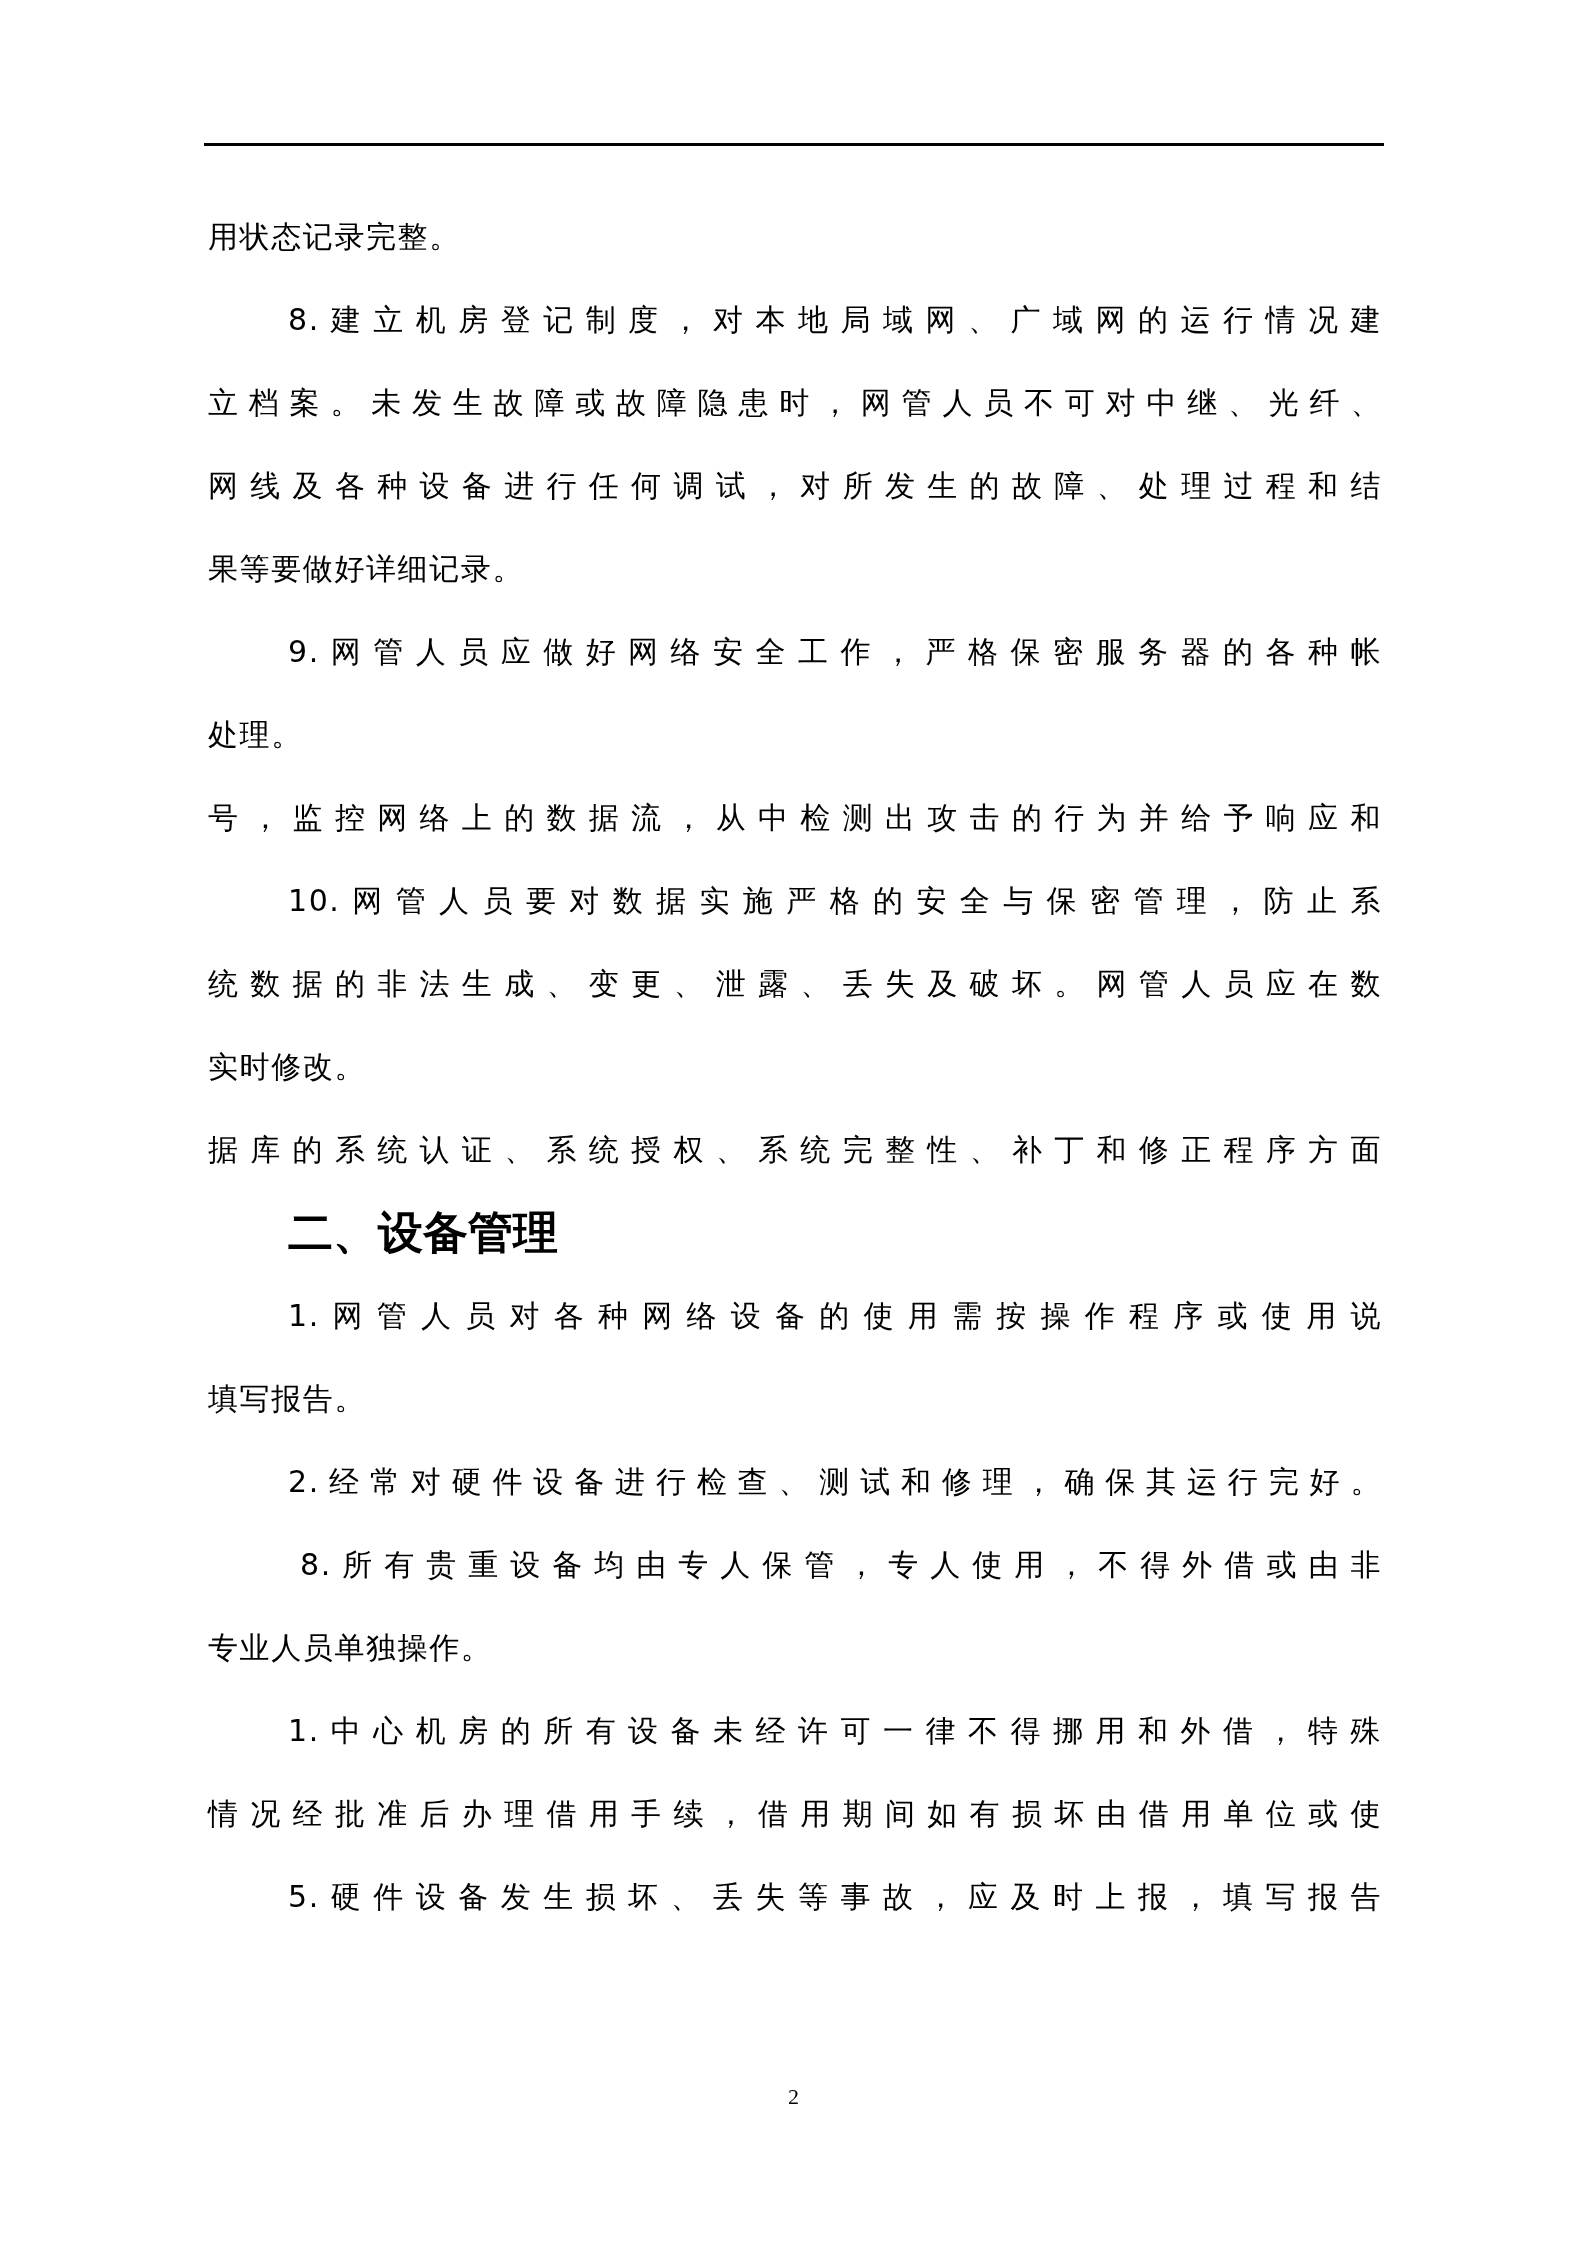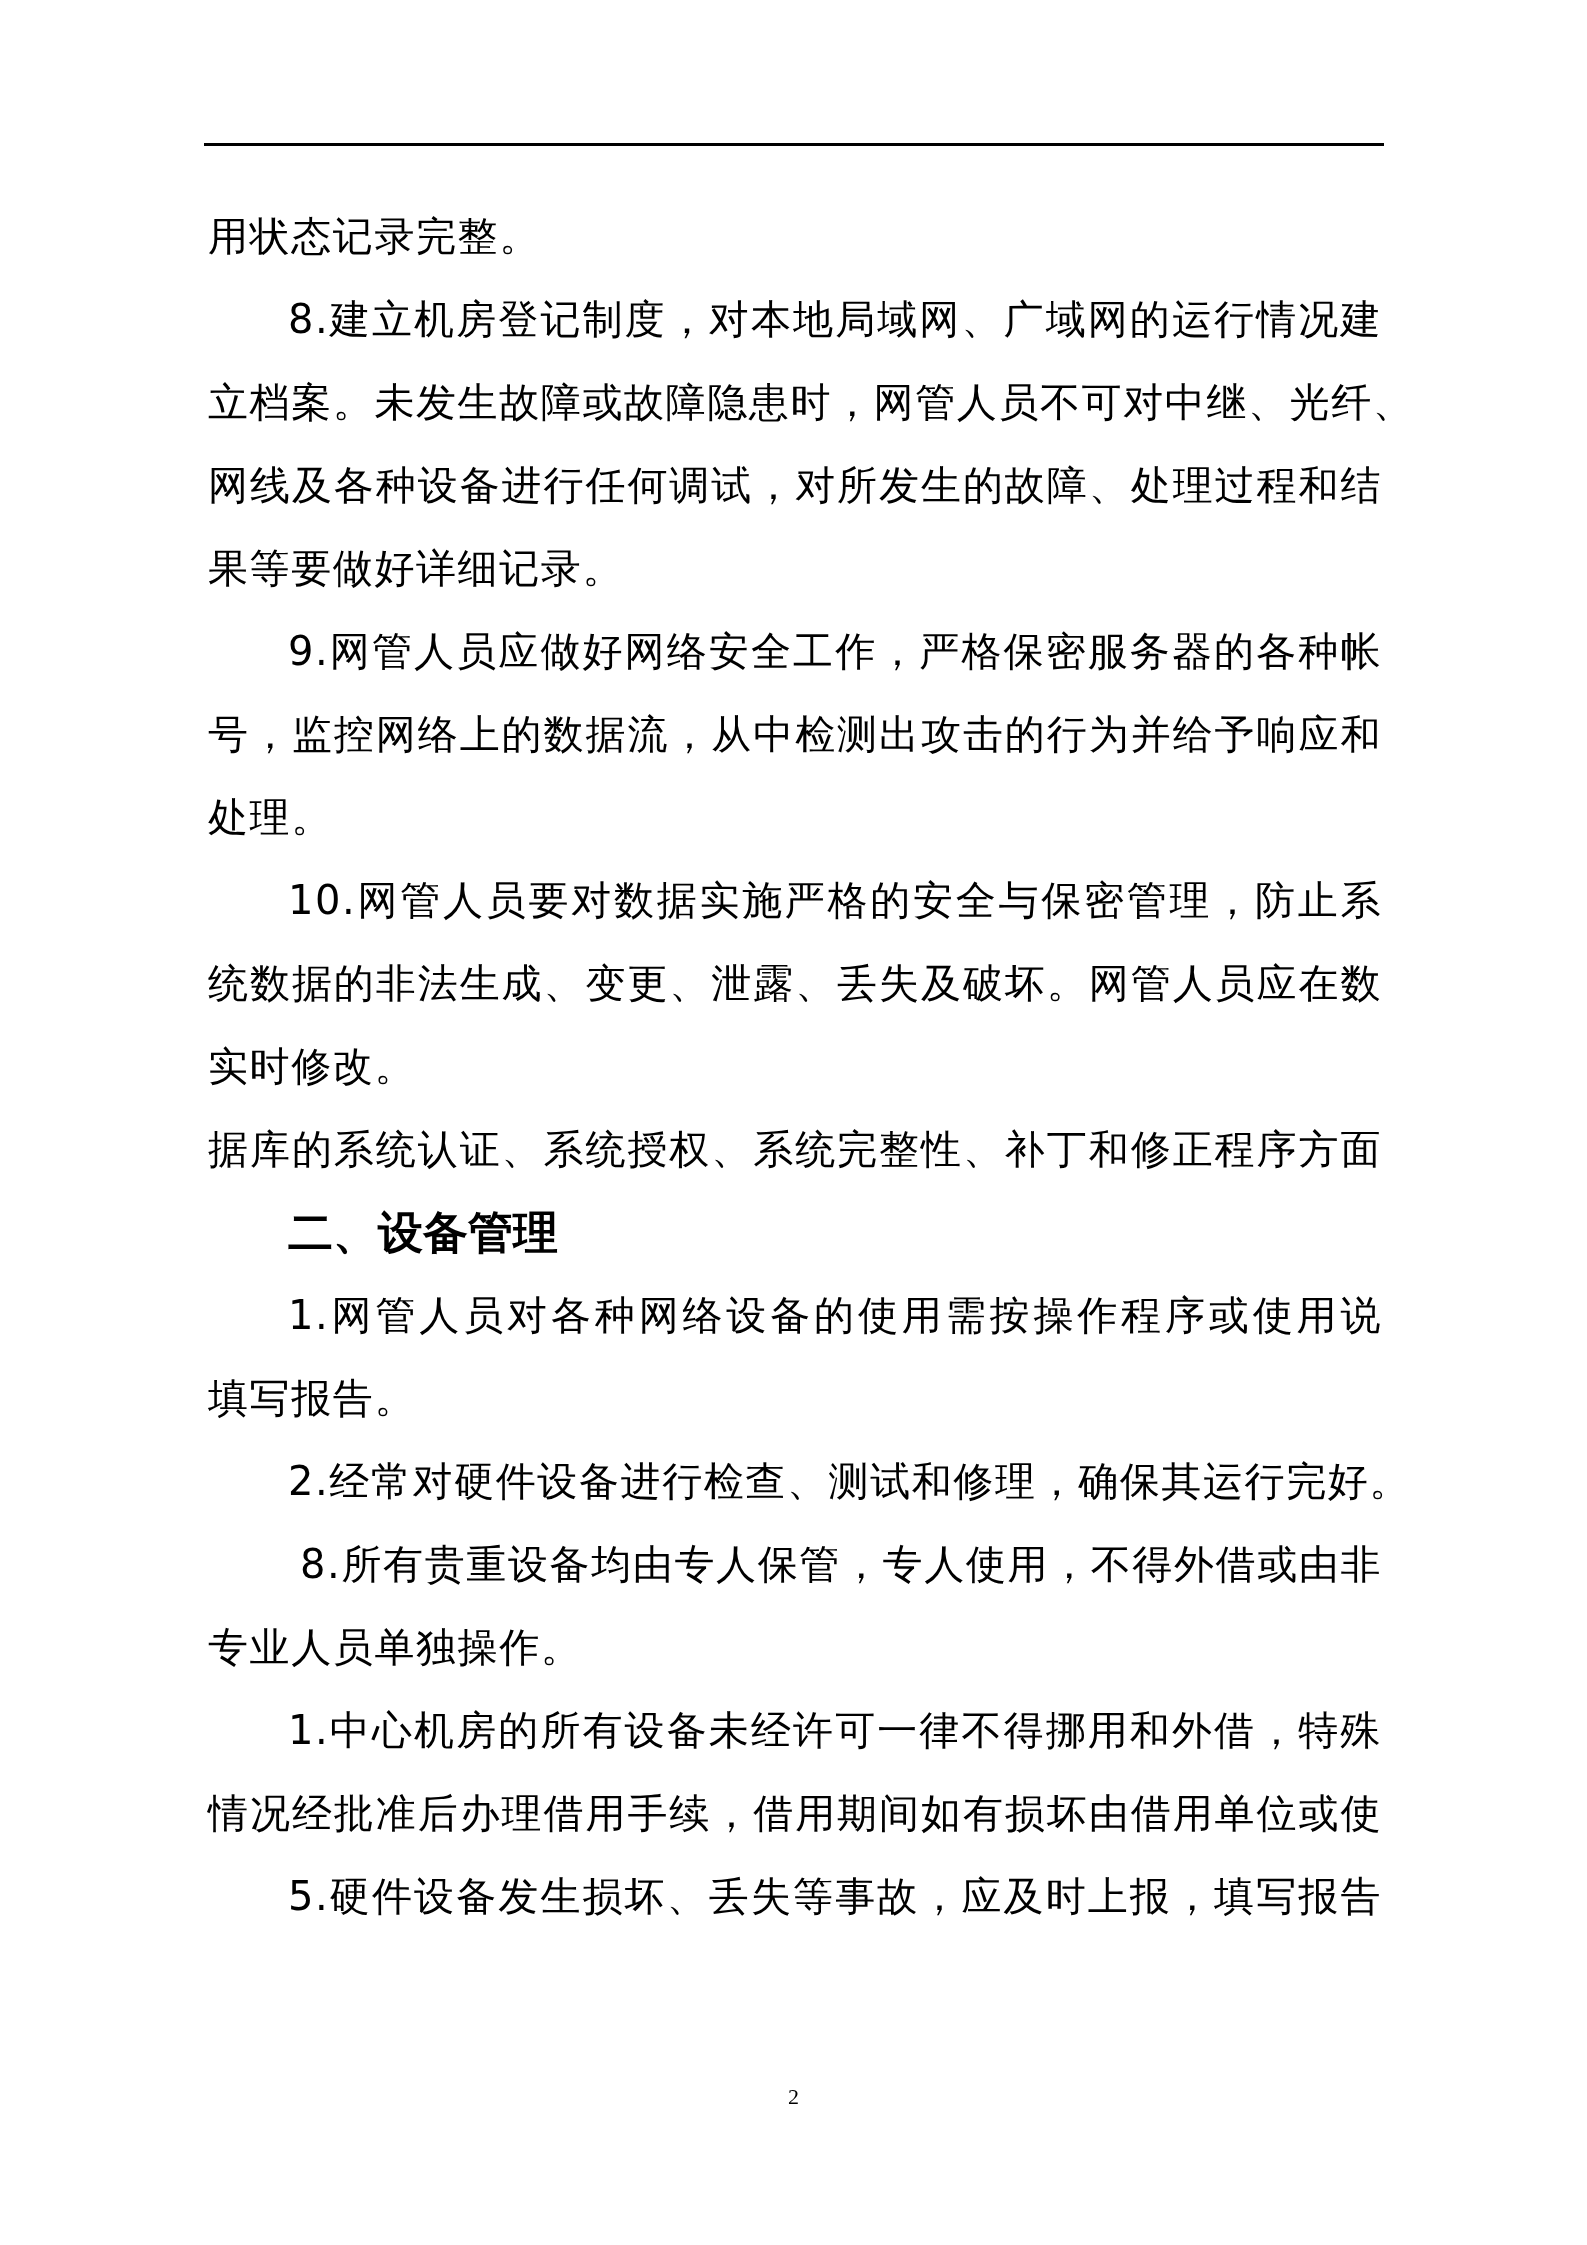--- a/index.html
+++ b/index.html
@@ -1,42 +1,42 @@
 <!DOCTYPE html>
 <html><head>
 <meta charset="utf-8">
 <style>
   html, body { margin: 0; padding: 0; background: #ffffff; }
   body { width: 1587px; height: 2245px; position: relative; overflow: hidden;
          font-family: "DejaVu Sans", "Liberation Sans", sans-serif; color: #000; }
   .header-rule { position: absolute; left: 204px; top: 143px; width: 1180px; height: 3px; background: #000; }
   .body-text { position: absolute; left: 208px; top: 195px; width: 1174px; }
-  .line { height: 83px; line-height: 83px; font-size: 40px; white-space: nowrap;
+  .line { height: 83px; line-height: 83px; font-size: 30px; white-space: nowrap;
           letter-spacing: 1.6px; text-align: justify; text-align-last: justify; }
   .line.last { text-align-last: left; }
   .line.indent { padding-left: 80px; }
   .line.indent2 { padding-left: 92px; }
   .line.heading { font-weight: bold; text-align-last: left; padding-left: 80px; font-size: 45px; letter-spacing: 0px; }
   .page-number { position: absolute; left: 0; width: 1587px; top: 2084px; text-align: center;
                  font-family: "Liberation Serif", "DejaVu Serif", serif; font-size: 22px; }
 </style>
 </head>
 <body>
 
 <div class="header-rule"></div>
 
 <div class="body-text">
   <div class="line last">用状态记录完整。</div>
   <div class="line indent">8.建立机房登记制度，对本地局域网、广域网的运行情况建</div>
   <div class="line">立档案。未发生故障或故障隐患时，网管人员不可对中继、光纤、</div>
   <div class="line">网线及各种设备进行任何调试，对所发生的故障、处理过程和结</div>
   <div class="line last">果等要做好详细记录。</div>
   <div class="line indent">9.网管人员应做好网络安全工作，严格保密服务器的各种帐</div>
+  <div class="line last">处理。</div>
   <div class="line">号，监控网络上的数据流，从中检测出攻击的行为并给予响应和</div>
-  <div class="line last">处理。</div>
   <div class="line indent">10.网管人员要对数据实施严格的安全与保密管理，防止系</div>
   <div class="line">统数据的非法生成、变更、泄露、丢失及破坏。网管人员应在数</div>
   <div class="line last">实时修改。</div>
   <div class="line">据库的系统认证、系统授权、系统完整性、补丁和修正程序方面</div>
   <div class="line heading">二、设备管理</div>
   <div class="line indent">1.网管人员对各种网络设备的使用需按操作程序或使用说</div>
   <div class="line last">填写报告。</div>
   <div class="line indent">2.经常对硬件设备进行检查、测试和修理，确保其运行完好。</div>
   <div class="line indent2">8.所有贵重设备均由专人保管，专人使用，不得外借或由非</div>
   <div class="line last">专业人员单独操作。</div>

